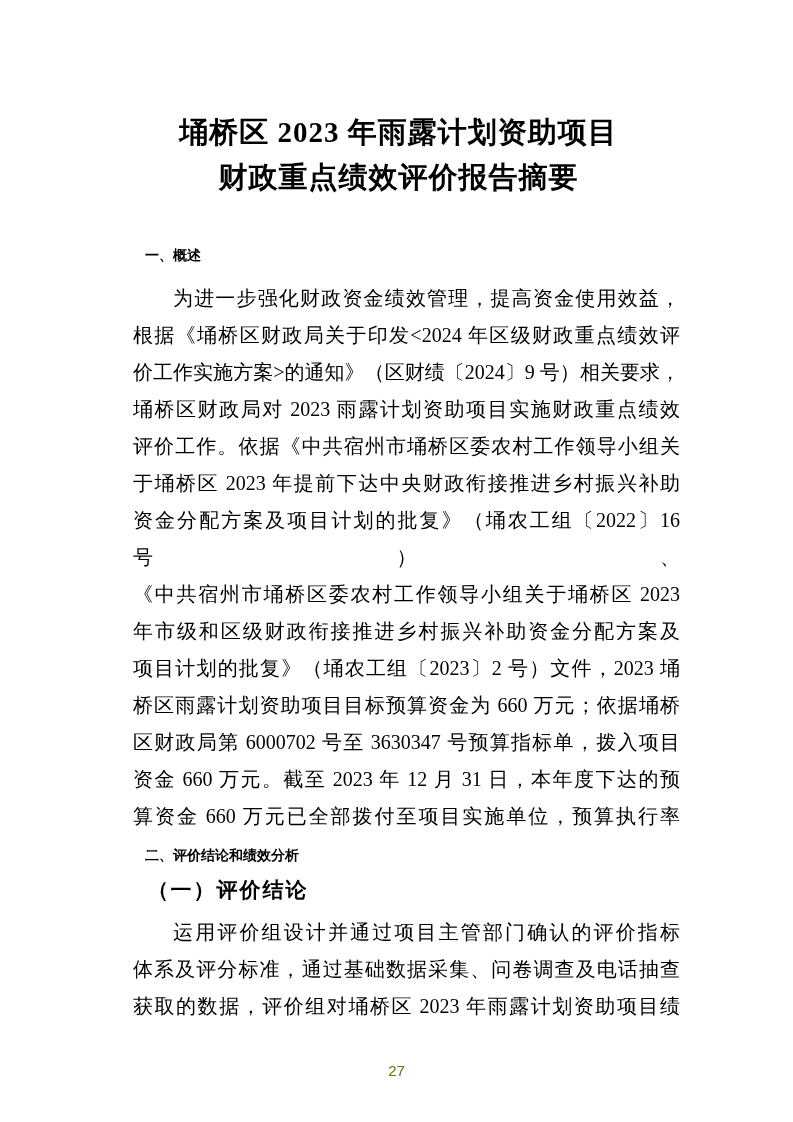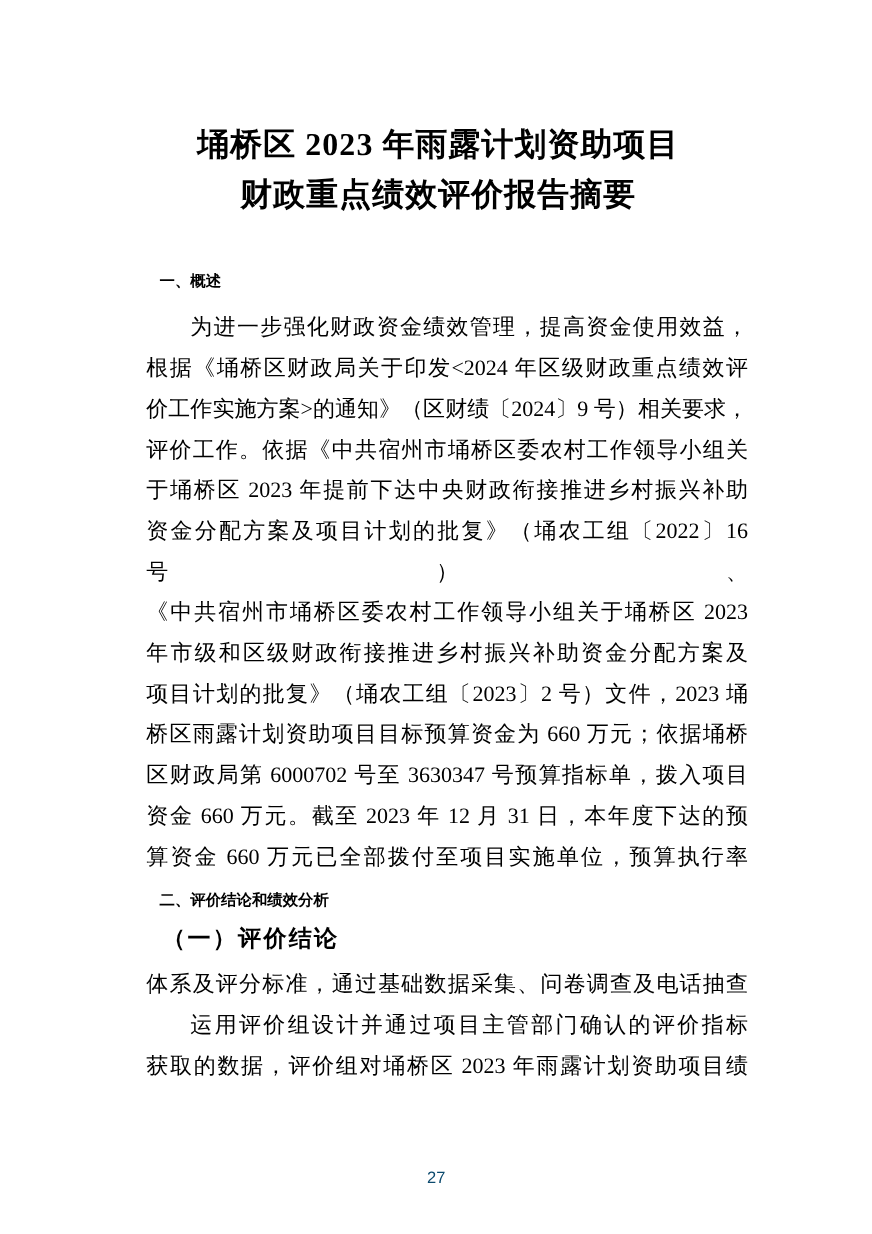--- a/index.html
+++ b/index.html
@@ -64,58 +64,59 @@
   .para .line.last { text-align-last: left; }
   .para.justify-all .line.last { text-align-last: justify; }
   .page-number {
     position: absolute;
     top: 1062px;
     left: 0;
     width: 793px;
     text-align: center;
     font-size: 15px;
     font-family: "Liberation Sans", sans-serif;
-    color: #0c4a6e;
+    color: #4d7c0f;
   }
 </style>
 </head>
 <body>
 
 <div class="page">
   <div class="content">
 
     <div class="doc-title">
       <div>埇桥区 2023 年雨露计划资助项目</div>
       <div>财政重点绩效评价报告摘要</div>
     </div>
 
     <div class="heading heading-1">一、概述</div>
 
     <div class="para para-1">
         <div class="line first">为进一步强化财政资金绩效管理，提高资金使用效益，</div>
         <div class="line">根据《埇桥区财政局关于印发&lt;2024 年区级财政重点绩效评</div>
         <div class="line">价工作实施方案&gt;的通知》（区财绩〔2024〕9 号）相关要求，</div>
+        <div class="line">埇桥区财政局对 2023 雨露计划资助项目实施财政重点绩效</div>
         <div class="line">评价工作。依据《中共宿州市埇桥区委农村工作领导小组关</div>
         <div class="line">于埇桥区 2023 年提前下达中央财政衔接推进乡村振兴补助</div>
         <div class="line">资金分配方案及项目计划的批复》（埇农工组〔2022〕16 号）、</div>
         <div class="line">《中共宿州市埇桥区委农村工作领导小组关于埇桥区 2023</div>
         <div class="line">年市级和区级财政衔接推进乡村振兴补助资金分配方案及</div>
         <div class="line">项目计划的批复》（埇农工组〔2023〕2 号）文件，2023 埇</div>
         <div class="line">桥区雨露计划资助项目目标预算资金为 660 万元；依据埇桥</div>
         <div class="line">区财政局第 6000702 号至 3630347 号预算指标单，拨入项目</div>
         <div class="line">资金 660 万元。截至 2023 年 12 月 31 日，本年度下达的预</div>
         <div class="line">算资金 660 万元已全部拨付至项目实施单位，预算执行率</div>
       </div>
 
     <div class="heading heading-2">二、评价结论和绩效分析</div>
 
     <div class="sub-heading">（一）评价结论</div>
 
     <div class="para para-2 justify-all">
+        <div class="line first">运用评价组设计并通过项目主管部门确认的评价指标</div>
         <div class="line">体系及评分标准，通过基础数据采集、问卷调查及电话抽查</div>
-        <div class="line first">运用评价组设计并通过项目主管部门确认的评价指标</div>
         <div class="line last">获取的数据，评价组对埇桥区 2023 年雨露计划资助项目绩</div>
       </div>
 
   </div>
 
   <div class="page-number">27</div>
 </div>
 
 </body></html>

